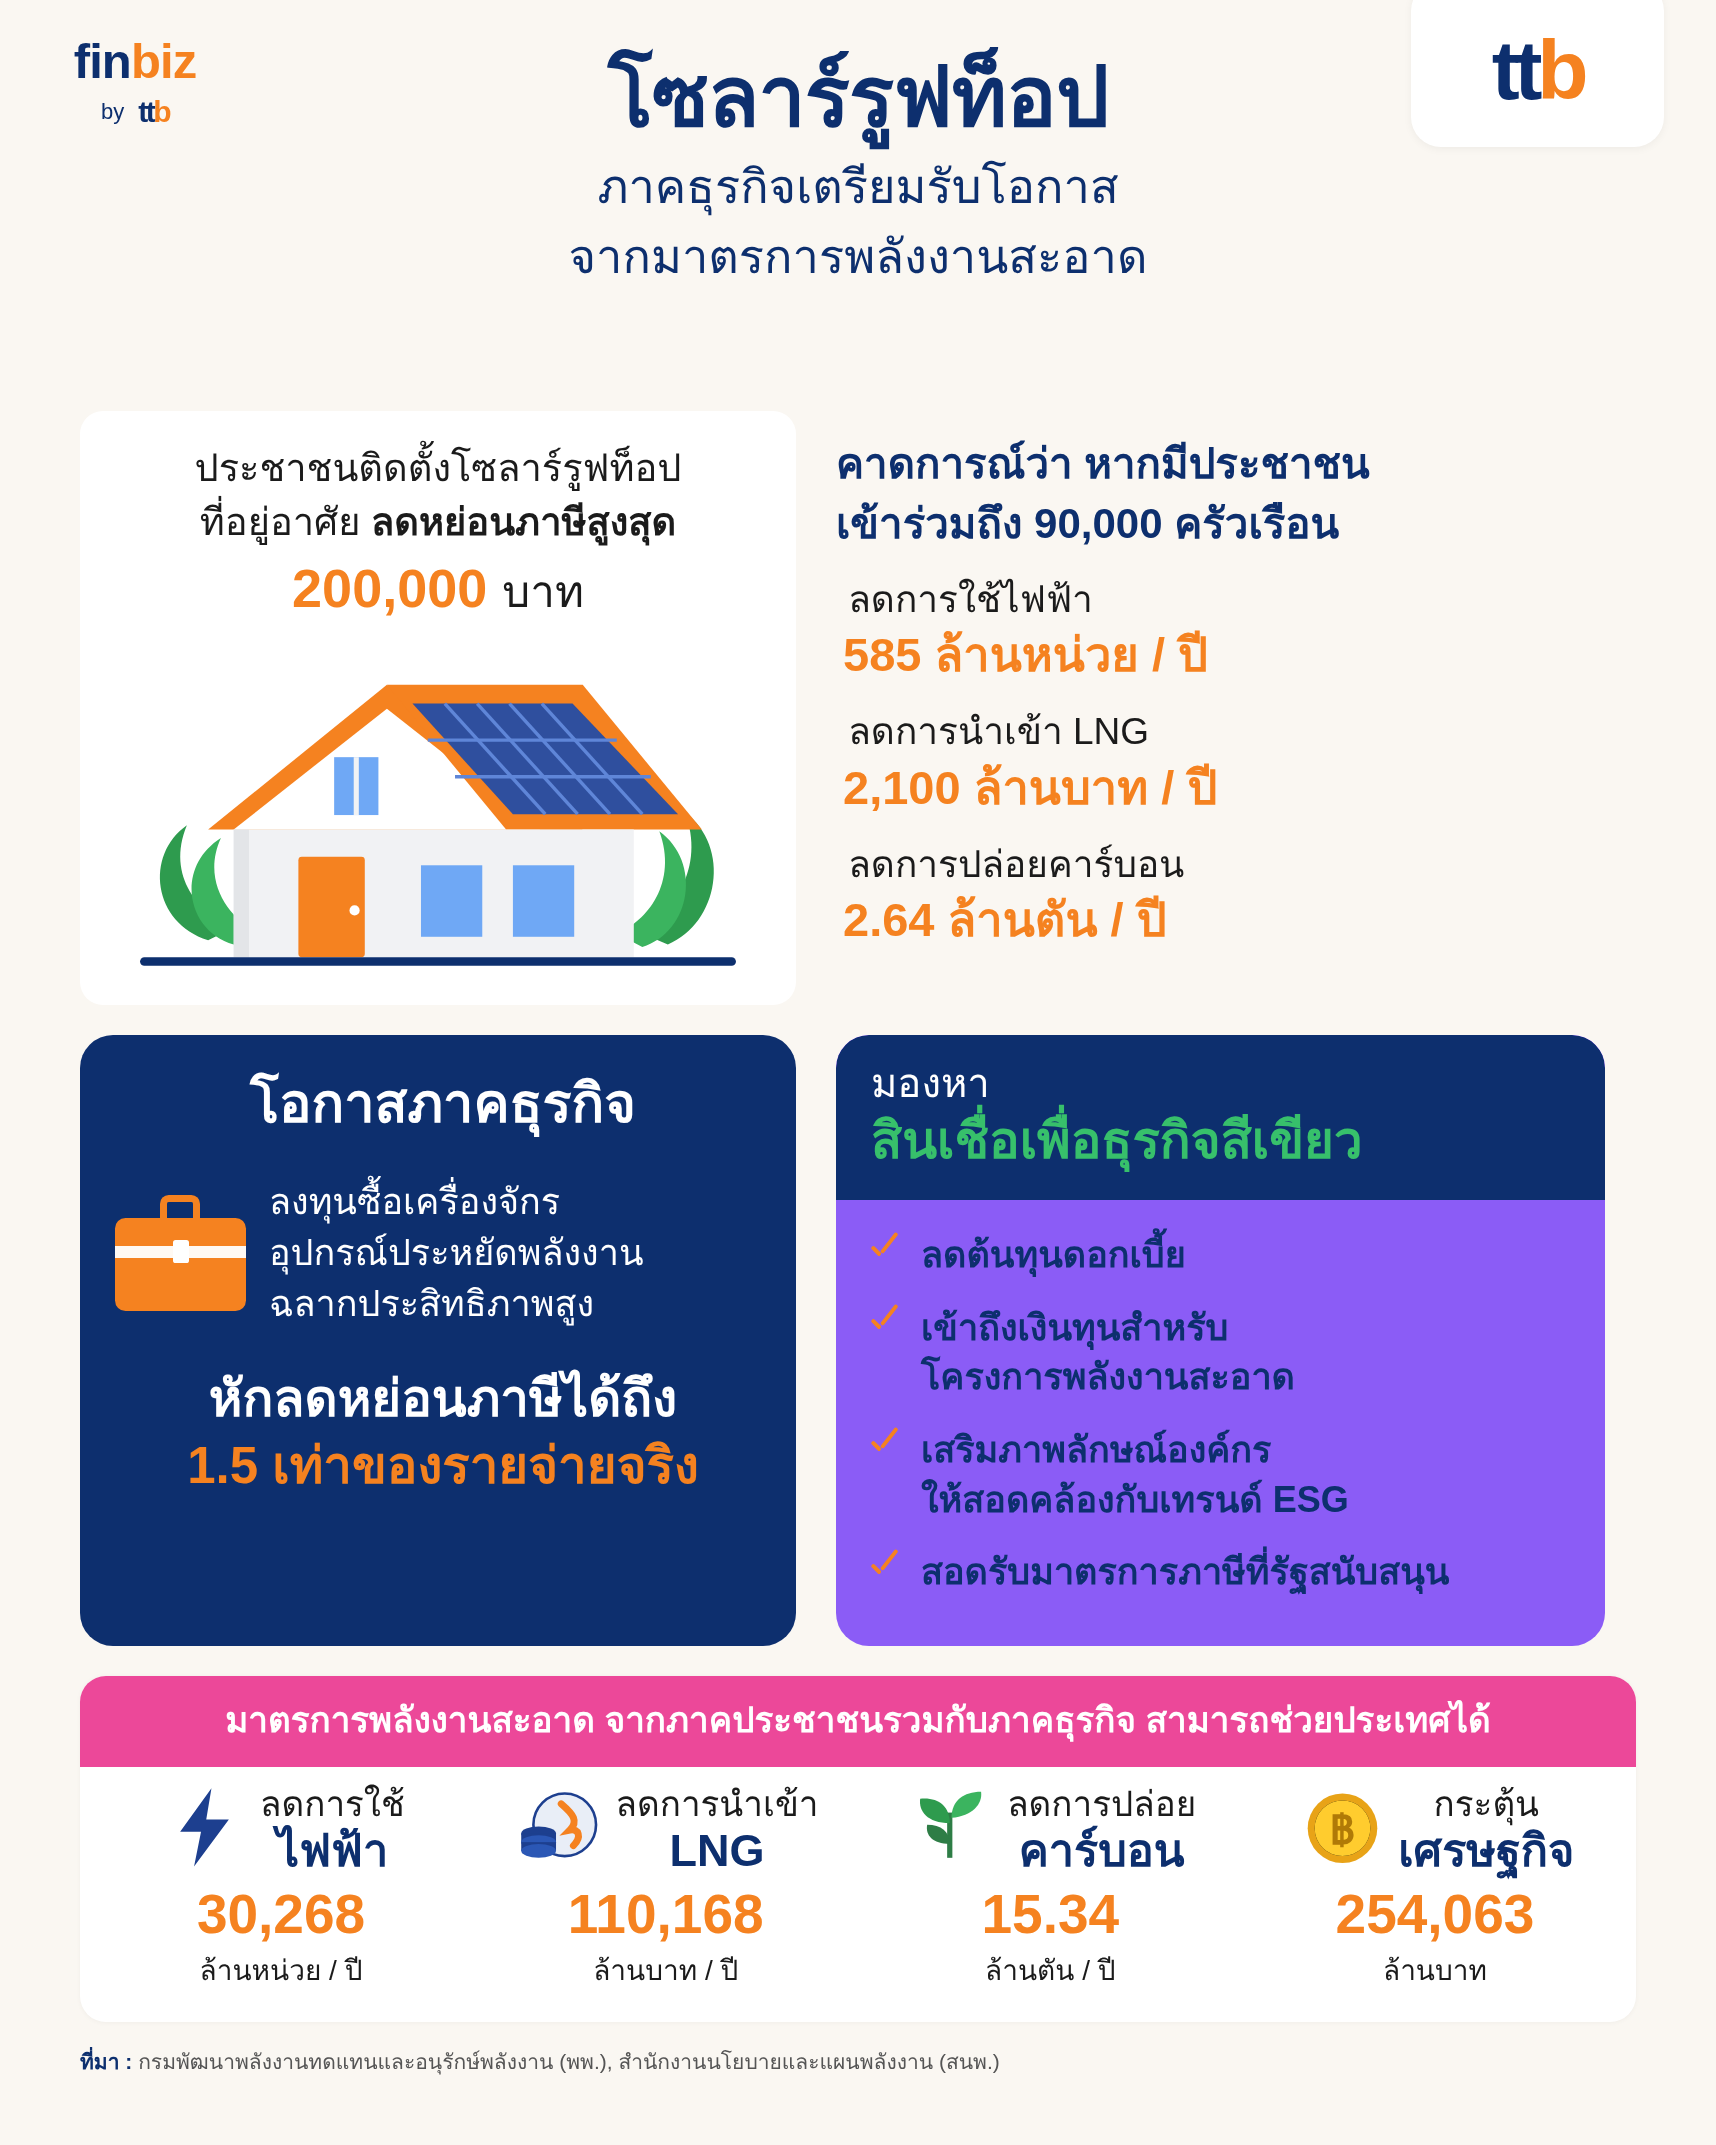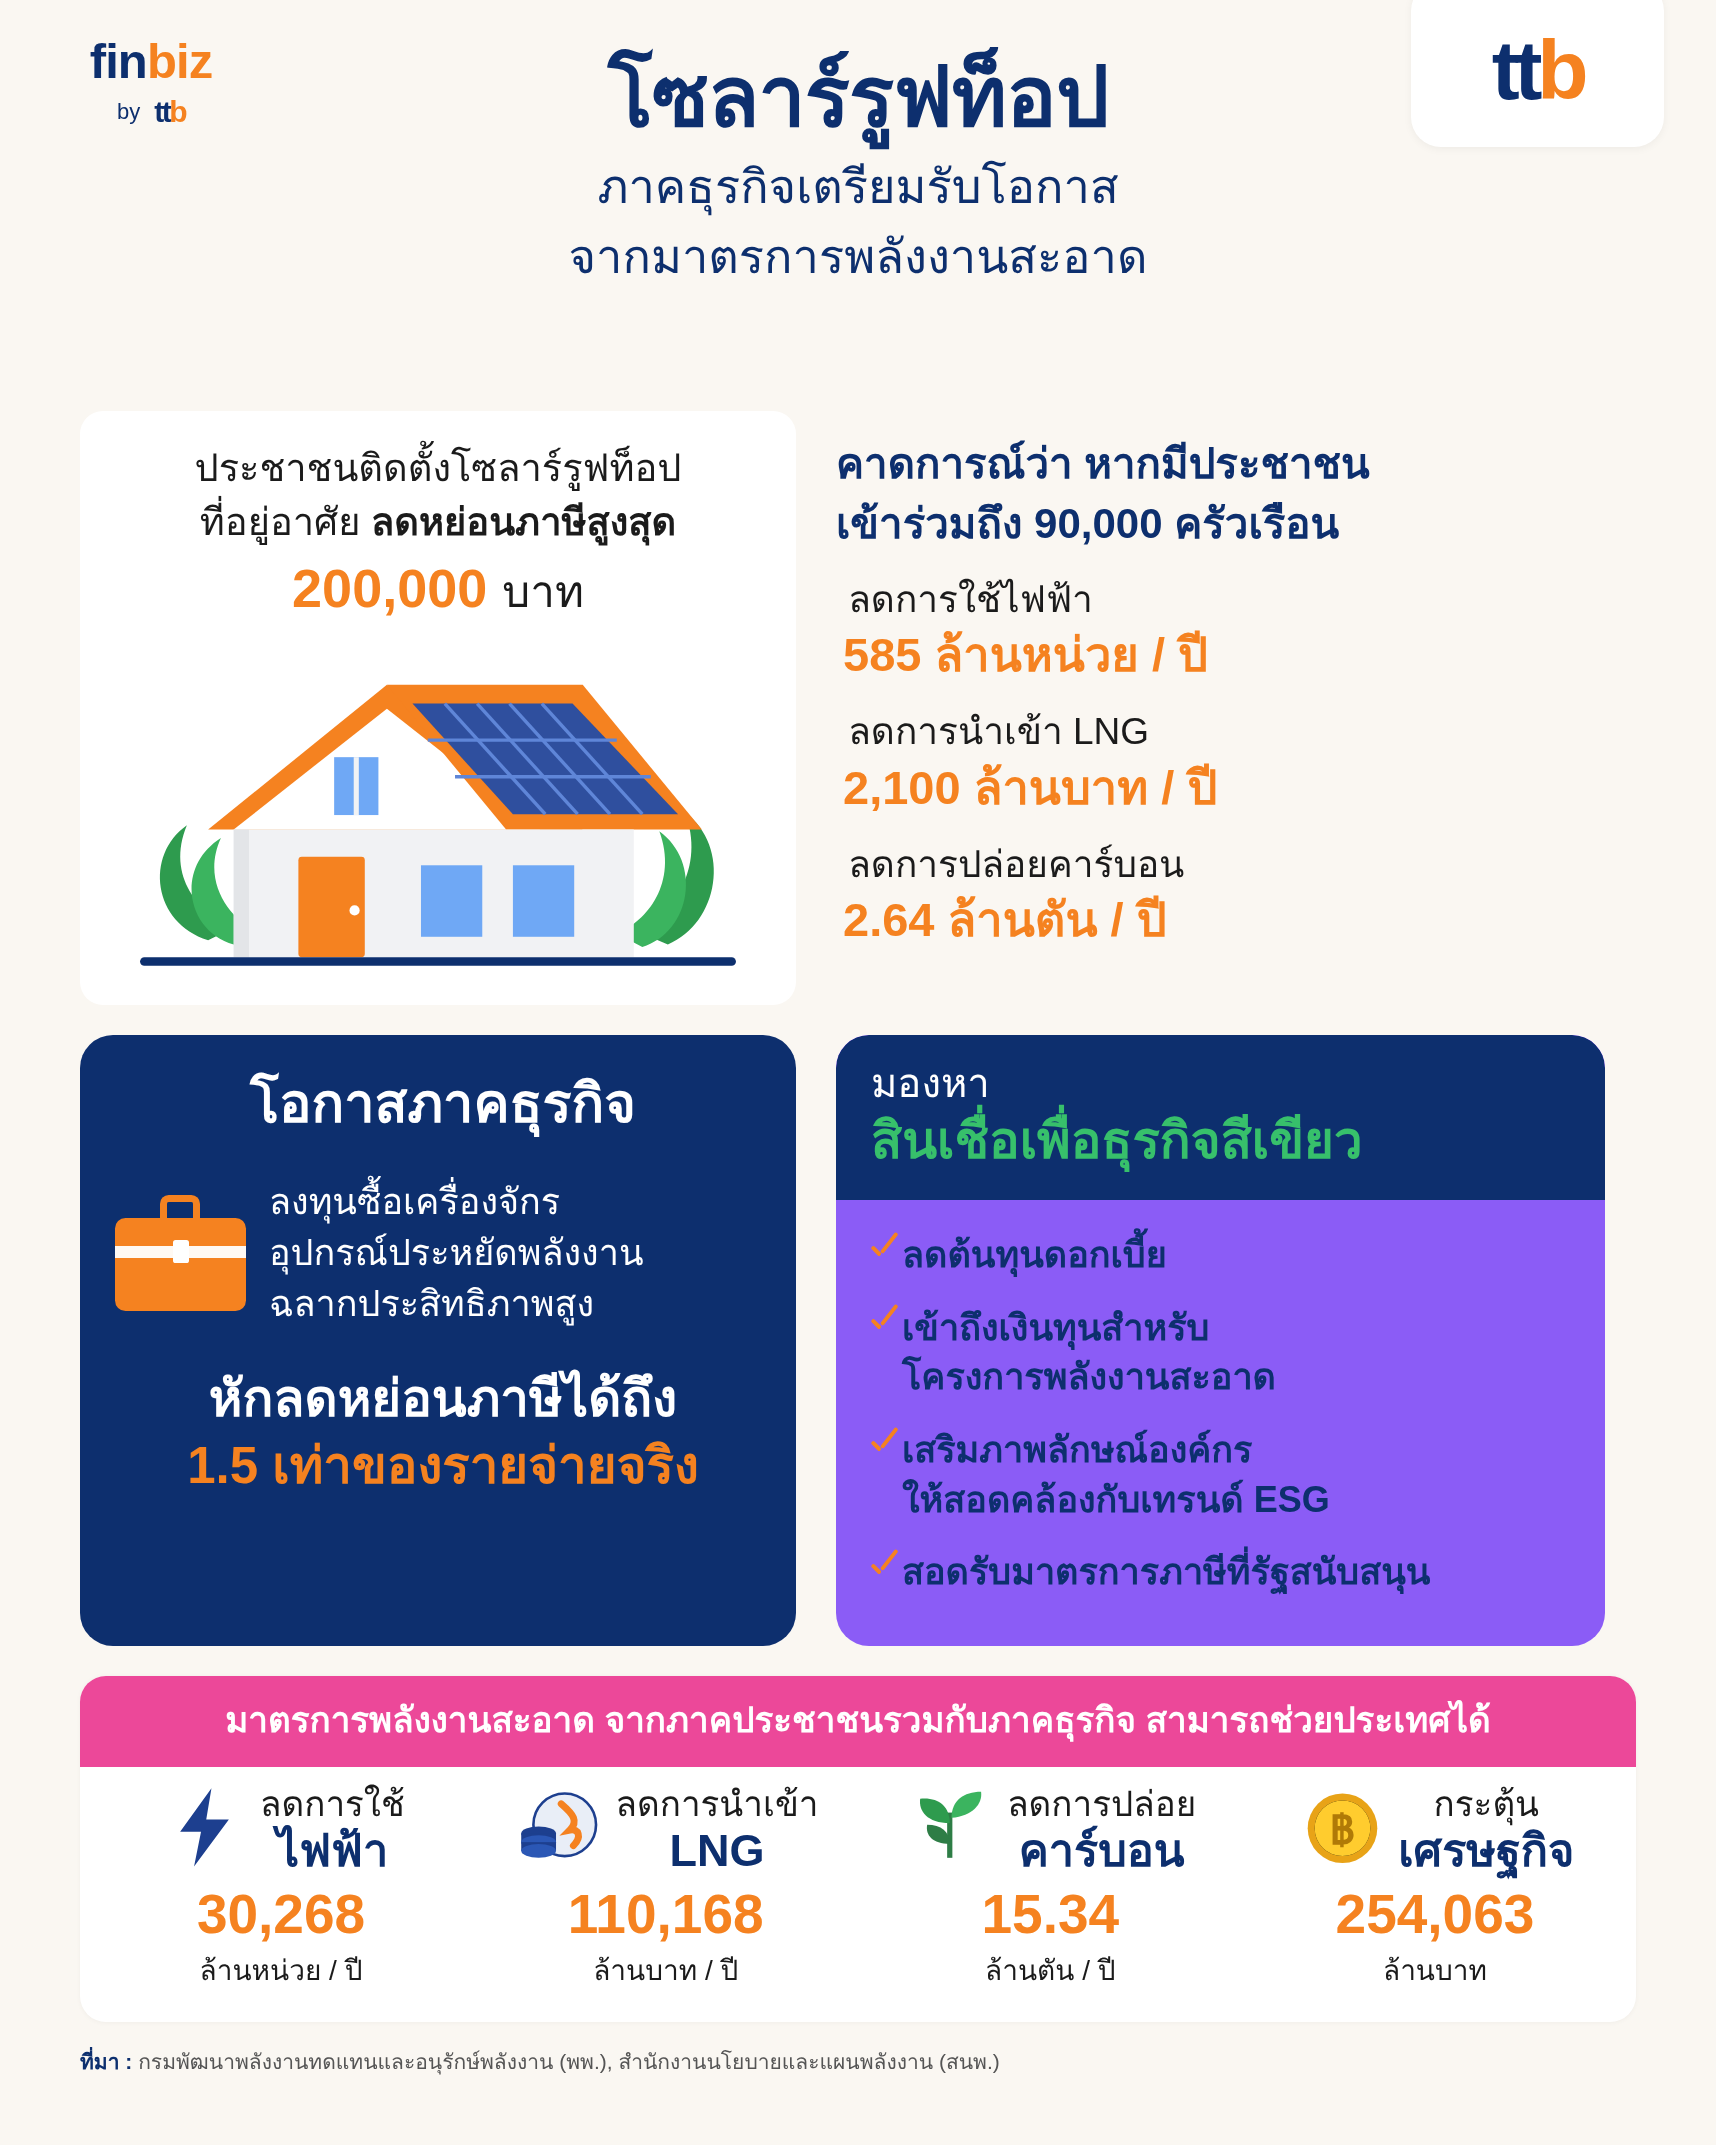--- a/index.html
+++ b/index.html
@@ -16,21 +16,21 @@
     overflow: hidden;
   }
 
   
   .header {
     position: relative;
     height: 411px;
   }
   .finbiz-logo {
     position: absolute;
-    left: 42px;
+    left: 26px;
     top: 37px;
     width: 218px;
     text-align: center;
   }
   .finbiz-word {
     font-size: 49px;
     font-weight: bold;
     letter-spacing: -0.9px;
     line-height: 1;
   }
@@ -259,21 +259,21 @@
     font-size: 51px;
     font-weight: bold;
     color: #37c06b;
     line-height: 1.3;
   }
   .gc-list {
     padding: 30px 35px 26px 30px;
   }
   .gc-li {
     display: flex;
-    gap: 3px;
+    gap: 22px;
     margin-bottom: 23px;
     align-items: flex-start;
   }
   .check {
     flex: 0 0 auto;
     width: 33px; height: 33px;
     position: relative;
     margin-top: 7px;
   }
   .check:before {

